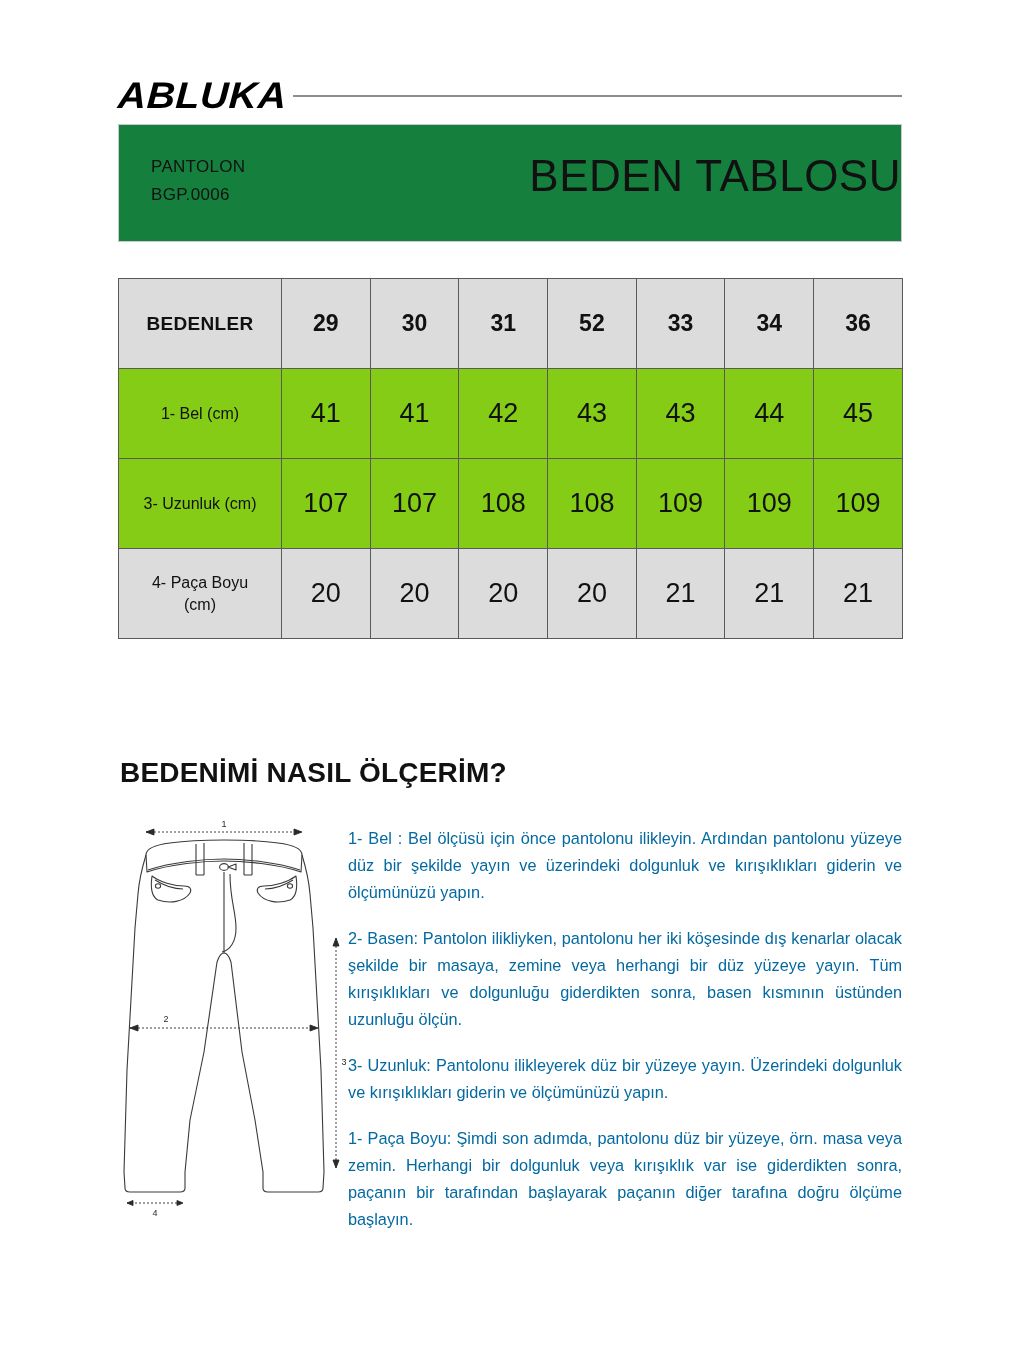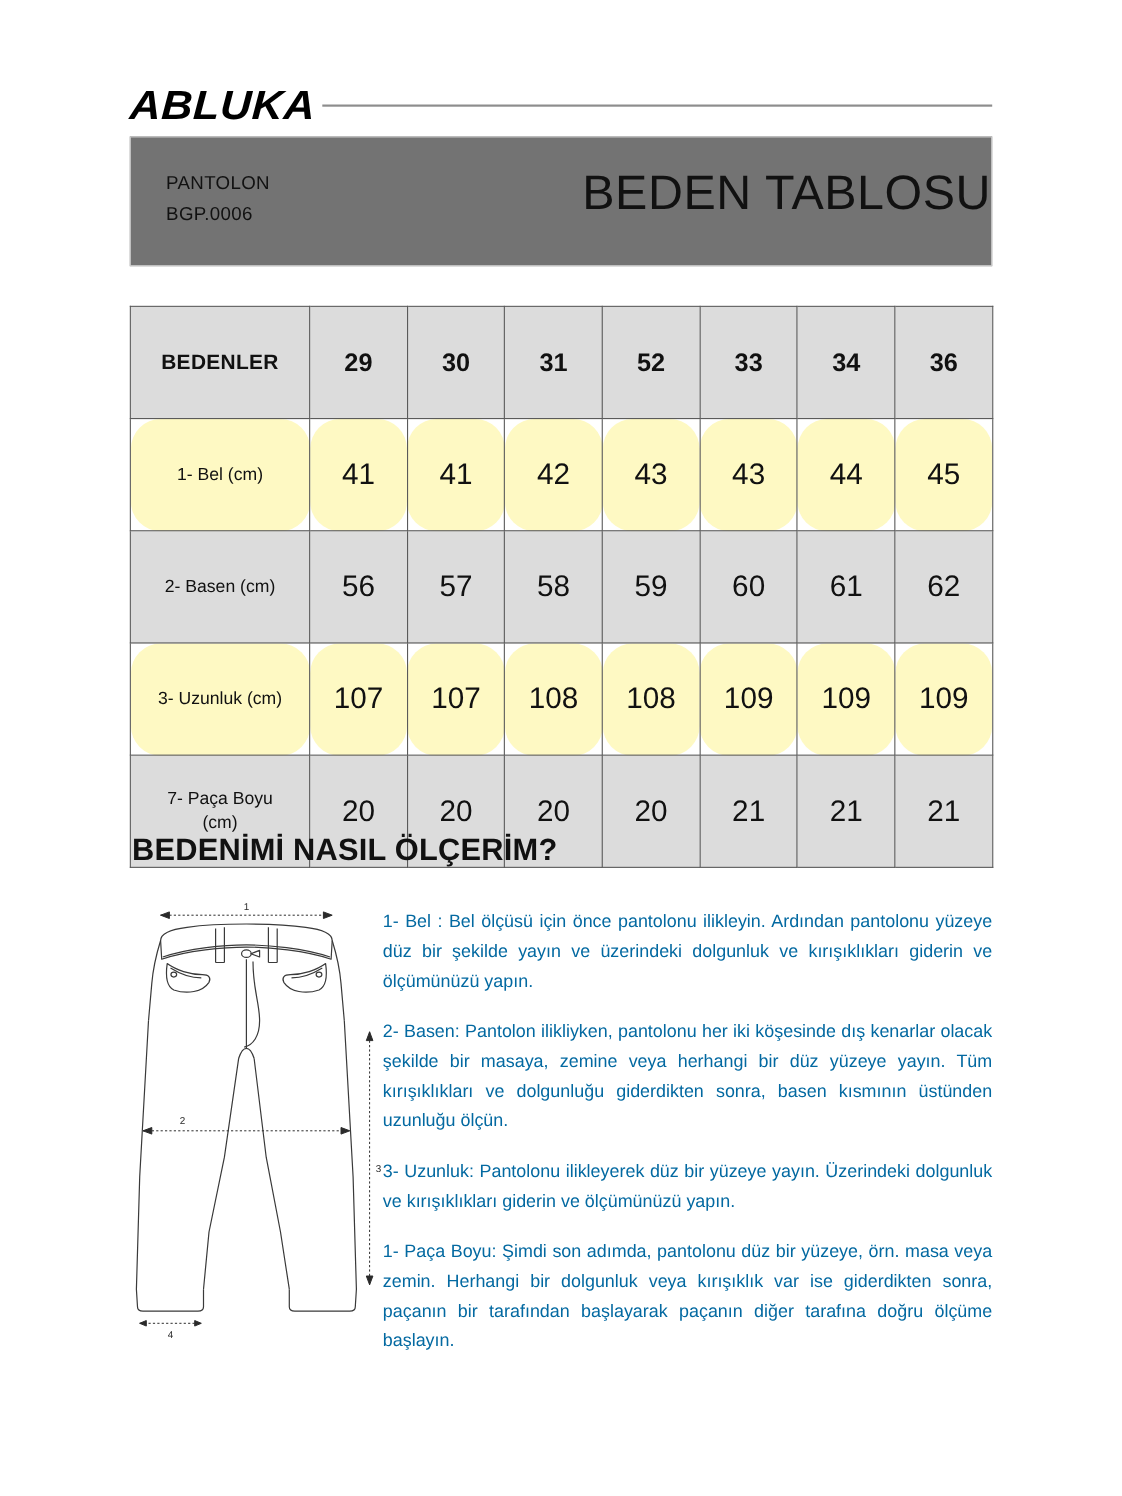--- a/index.html
+++ b/index.html
@@ -49,21 +49,21 @@
   }
 
   
   .header-box {
     position: absolute;
     left: 118px;
     top: 124px;
     width: 784px;
     height: 118px;
     border: 1px solid #c9c9c9;
-    background: #737373;
+    background: #15803d;
   }
   .header-code {
     position: absolute;
     left: 32px;
     top: 28px;
     font-size: 17px;
     line-height: 28px;
     color: #111;
     letter-spacing: 0.3px;
   }
@@ -87,21 +87,21 @@
     width: 784px;
     border-collapse: collapse;
     table-layout: fixed;
   }
   .size-table td, .size-table th {
     border: 1px solid #5a5a5a;
     text-align: center;
     vertical-align: middle;
     padding: 0;
   }
-  .size-table tr { height: 102px; }
+  .size-table tr { height: 90px; }
   .col-label { width: 163px; }
   .col-val   { width: 88.7px; }
 
   .hdr-row td { background: #dcdcdc; }
   .hdr-label {
     font-size: 19px;
     font-weight: 700;
     letter-spacing: 0.3px;
     color: #111;
   }
@@ -117,21 +117,21 @@
     color: #111;
     line-height: 22px;
     padding: 0 6px;
   }
   .row-val {
     font-size: 27px;
     font-weight: 400;
     color: #111;
   }
   .row-shade td { background: #dcdcdc; }
-  .row-plain td { background: #fef9c3; border-radius: 27px; }
+  .row-plain td { background: #84cc16; }
 
   
   .howto-title {
     position: absolute;
     left: 120px;
     top: 757px;
     font-size: 28px;
     font-weight: 700;
     letter-spacing: 0.2px;
     color: #111;
@@ -211,45 +211,35 @@
         <td class="row-label">1- Bel (cm)</td>
         <td class="row-val">41</td>
         <td class="row-val">41</td>
         <td class="row-val">42</td>
         <td class="row-val">43</td>
         <td class="row-val">43</td>
         <td class="row-val">44</td>
         <td class="row-val">45</td>
       </tr>
 
-      <tr class="row-shade">
-        <td class="row-label">2- Basen (cm)</td>
-        <td class="row-val">56</td>
-        <td class="row-val">57</td>
-        <td class="row-val">58</td>
-        <td class="row-val">59</td>
-        <td class="row-val">60</td>
-        <td class="row-val">61</td>
-        <td class="row-val">62</td>
-      </tr>
 
       <tr class="row-plain">
         <td class="row-label">3- Uzunluk (cm)</td>
         <td class="row-val">107</td>
         <td class="row-val">107</td>
         <td class="row-val">108</td>
         <td class="row-val">108</td>
         <td class="row-val">109</td>
         <td class="row-val">109</td>
         <td class="row-val">109</td>
       </tr>
 
       <tr class="row-shade">
         <td class="row-label">
-          <div>7- Paça Boyu</div>
+          <div>4- Paça Boyu</div>
           <div>(cm)</div>
         </td>
         <td class="row-val">20</td>
         <td class="row-val">20</td>
         <td class="row-val">20</td>
         <td class="row-val">20</td>
         <td class="row-val">21</td>
         <td class="row-val">21</td>
         <td class="row-val">21</td>
       </tr>

